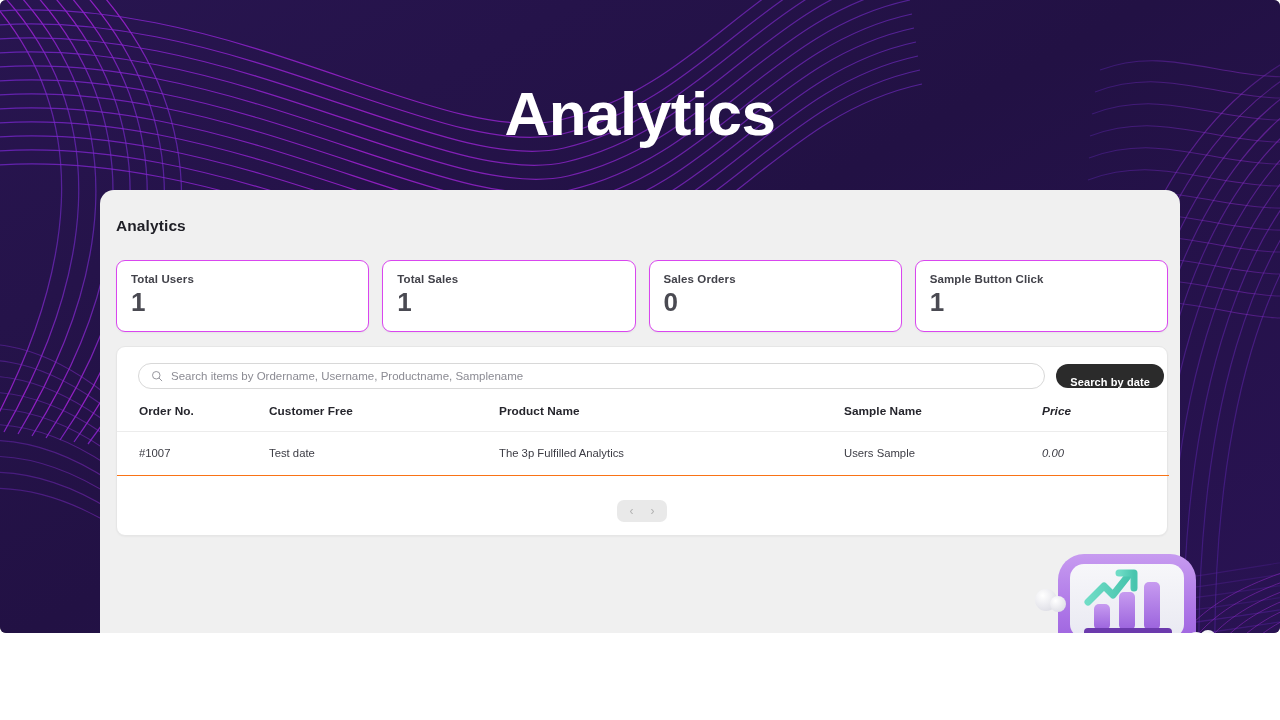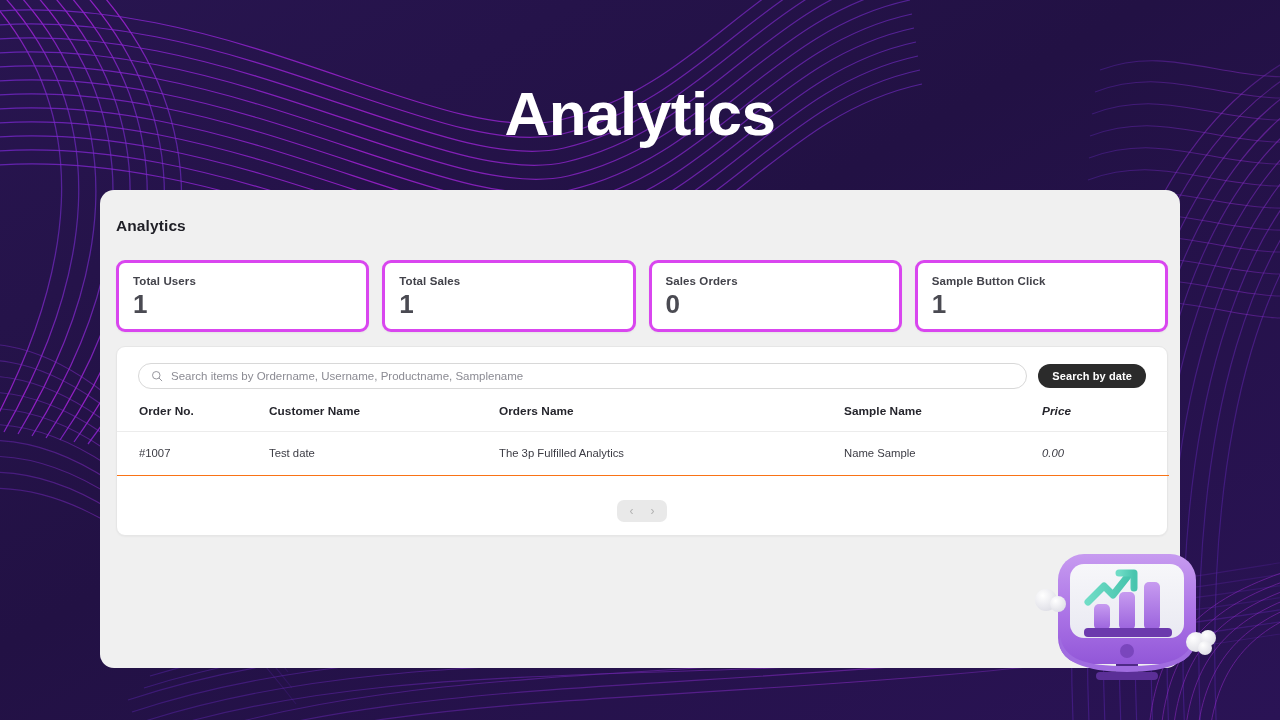--- a/index.html
+++ b/index.html
@@ -8,23 +8,24 @@
   html, body {
     width: 1280px;
     height: 720px;
     overflow: hidden;
     font-family: "Liberation Sans", sans-serif;
   }
 
   #stage {
     position: relative;
     width: 1280px;
-    height: 720px;
+    height: 633px;
     background: #737373;
     overflow: hidden;
+    border-radius: 6px;
   }
 
   
   .bg-layer {
     position: absolute;
     inset: 0;
     width: 1280px;
     height: 720px;
     pointer-events: none;
   }
@@ -74,21 +75,21 @@
     top: 70px;
     width: 1052px;
     display: flex;
     gap: 13px;
   }
 
   .stat-card {
     flex: 1 1 0;
     height: 72px;
     background: #ffffff;
-    border: 3px solid #d946ef;
+    border: 1px solid #d946ef;
     border-radius: 9px;
     padding: 12px 14px 0 14px;
     box-shadow: 0 1px 2px rgba(0,0,0,0.05);
   }
 
   .stat-label {
     font-size: 11.5px;
     font-weight: bold;
     color: #42424a;
     letter-spacing: 0.1px;
@@ -113,21 +114,21 @@
     background: #ffffff;
     border: 1px solid #e6e6e6;
     border-radius: 9px;
     box-shadow: 0 1px 2px rgba(0,0,0,0.04);
   }
 
   .search-row {
     position: absolute;
     left: 21px;
     top: 16px;
-    right: 21px;
+    right: 3px;
     height: 26px;
     display: flex;
     align-items: center;
     gap: 11px;
   }
 
   .search-box {
     flex: 1 1 auto;
     height: 26px;
     border: 1px solid #d8d8d8;
@@ -157,21 +158,21 @@
   .search-date-btn {
     flex: none;
     height: 24px;
     background: #2b2b2b;
     color: #ffffff;
     border: none;
     border-radius: 13px;
     font-family: "Liberation Sans", sans-serif;
     font-size: 11px;
     font-weight: bold;
-    padding: 6px 14px;
+    padding: 12px 14px;
     cursor: pointer;
     letter-spacing: 0.1px;
     white-space: nowrap;
   }
 
   
   .data-table {
     position: absolute;
     left: 0;
     top: 53px;
@@ -409,32 +410,32 @@
           </span>
           <input class="search-input" type="text" placeholder="Search items by Ordername, Username, Productname, Samplename" style="">
         </div>
         <button class="search-date-btn">Search by date</button>
       </div>
 
       <table class="data-table">
         <thead>
           <tr>
             <th class="col-order">Order No.</th>
-            <th class="col-customer">Customer Name</th>
-            <th class="col-product">Orders Name</th>
+            <th class="col-customer">Customer Free</th>
+            <th class="col-product">Product Name</th>
             <th class="col-sample">Sample Name</th>
             <th class="col-price">Price</th>
           </tr>
         </thead>
         <tbody>
           <tr>
             <td class="col-order">#1007</td>
             <td class="col-customer">Test date</td>
             <td class="col-product">The 3p Fulfilled Analytics</td>
-            <td class="col-sample">Name Sample</td>
+            <td class="col-sample">Users Sample</td>
             <td class="col-price">0.00</td>
           </tr>
         </tbody>
       </table>
 
       <div class="pagination-wrap">
         <div class="pager">
           <button class="pager-btn">‹</button>
           <button class="pager-btn">›</button>
         </div>

